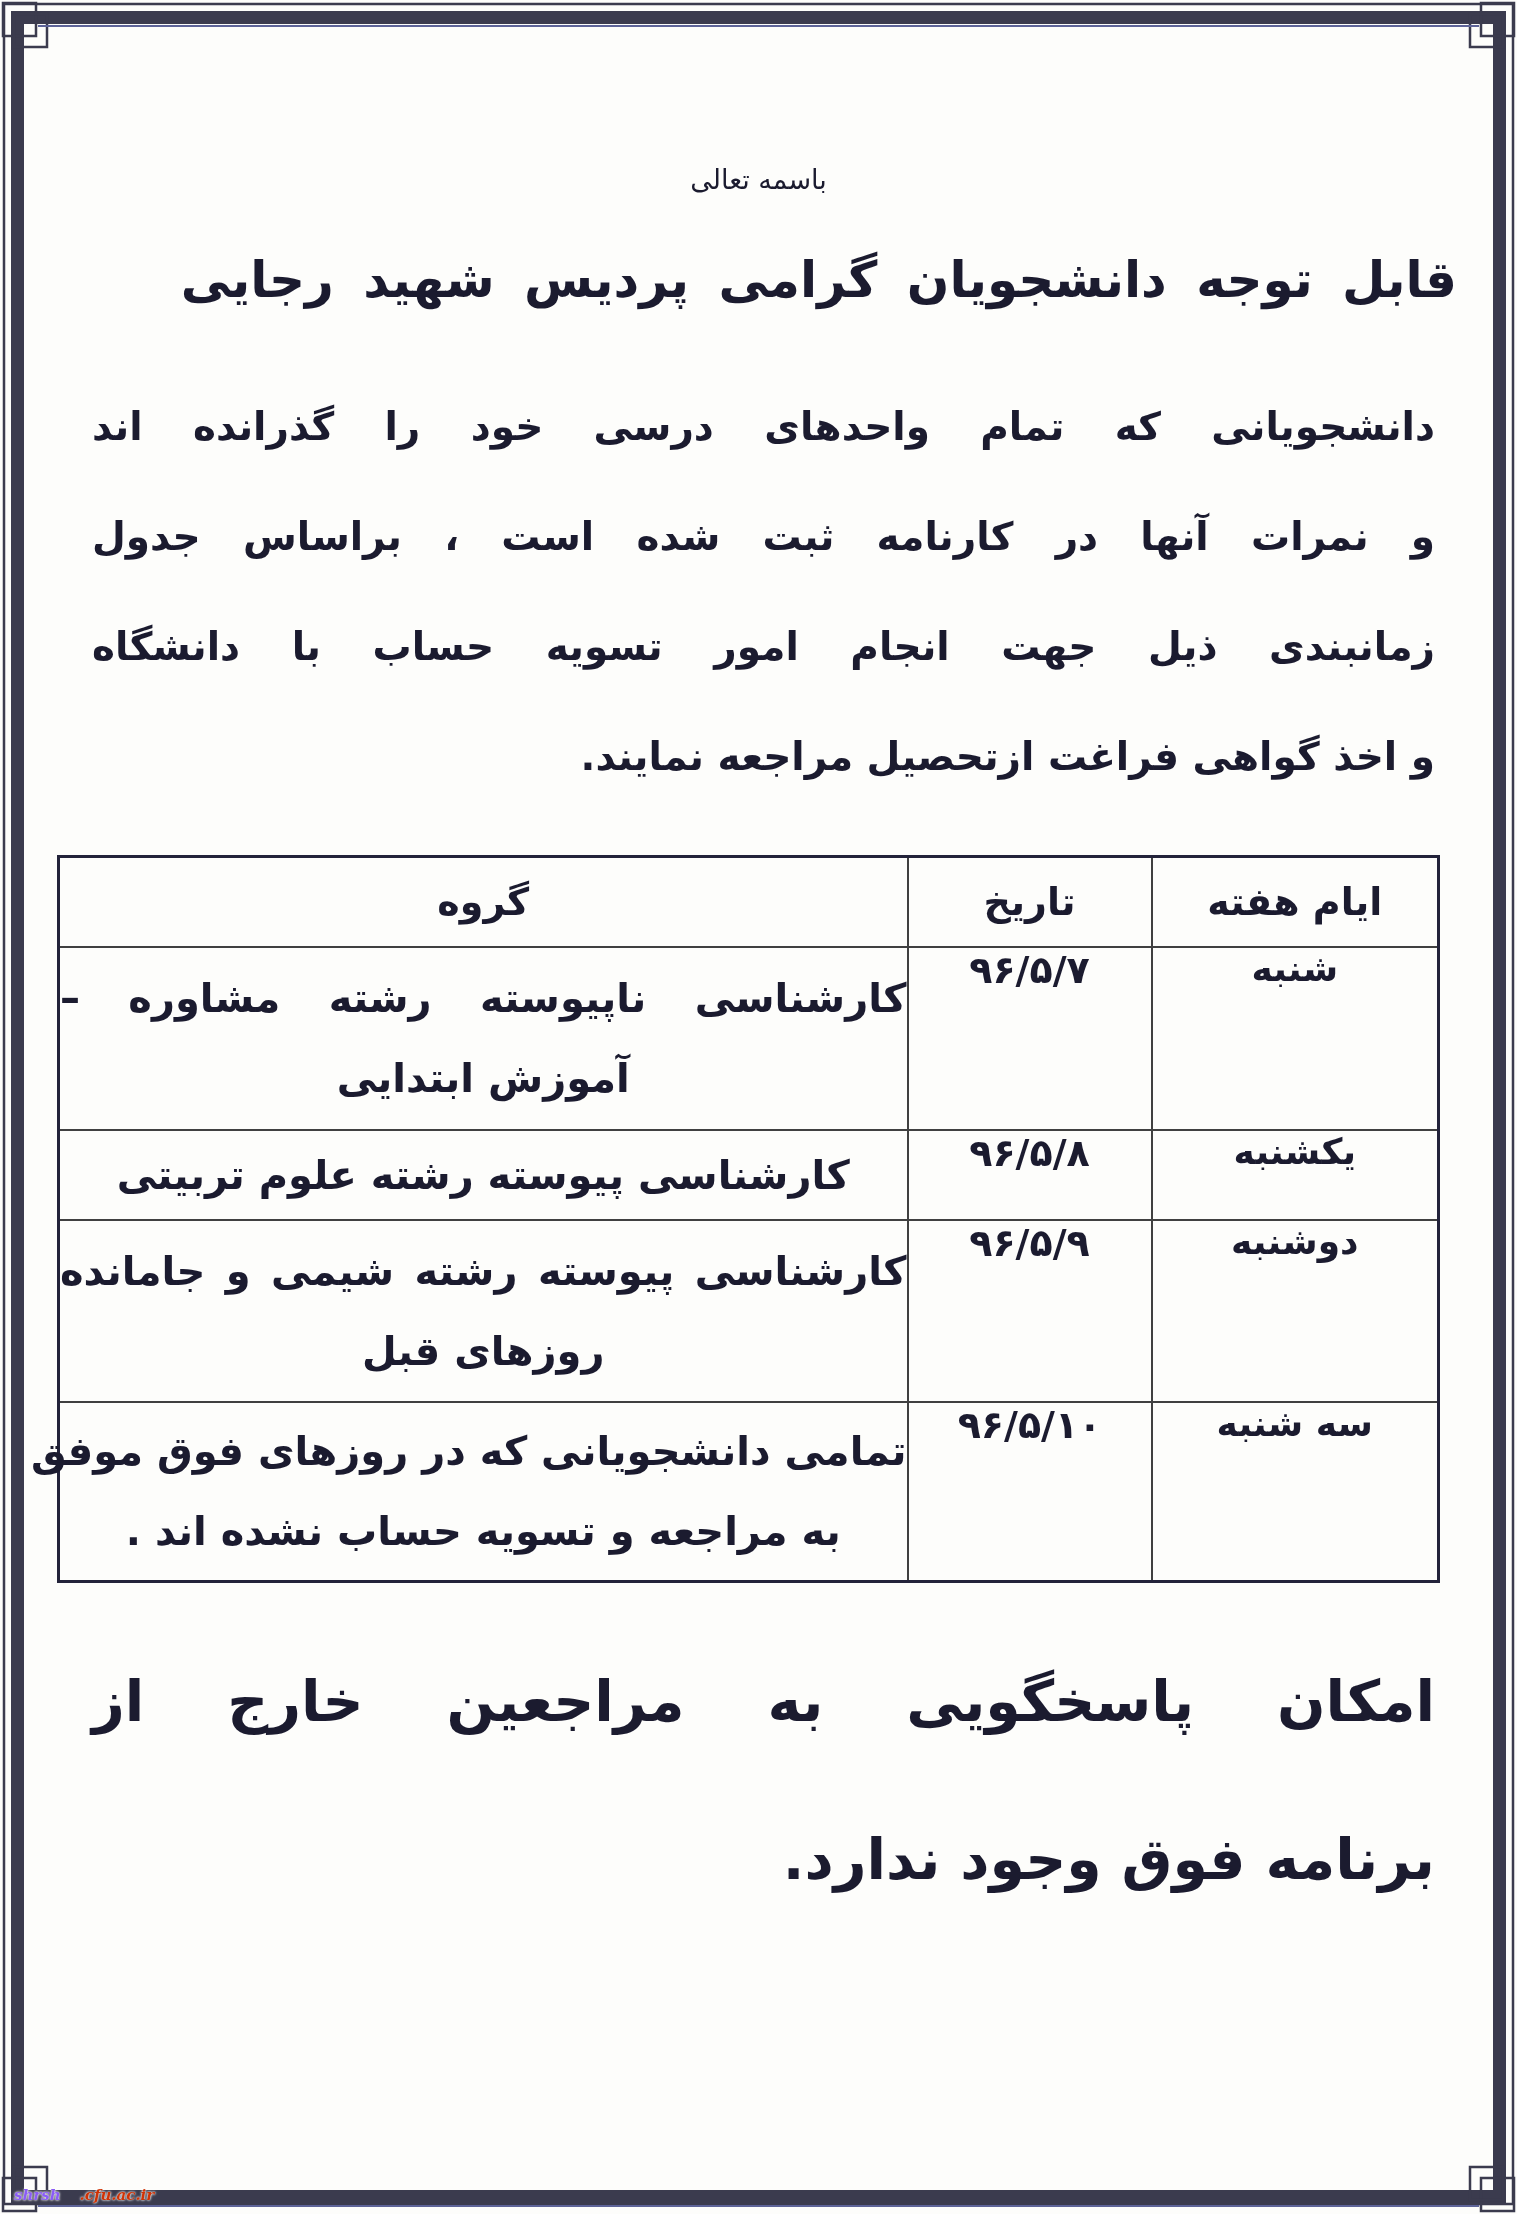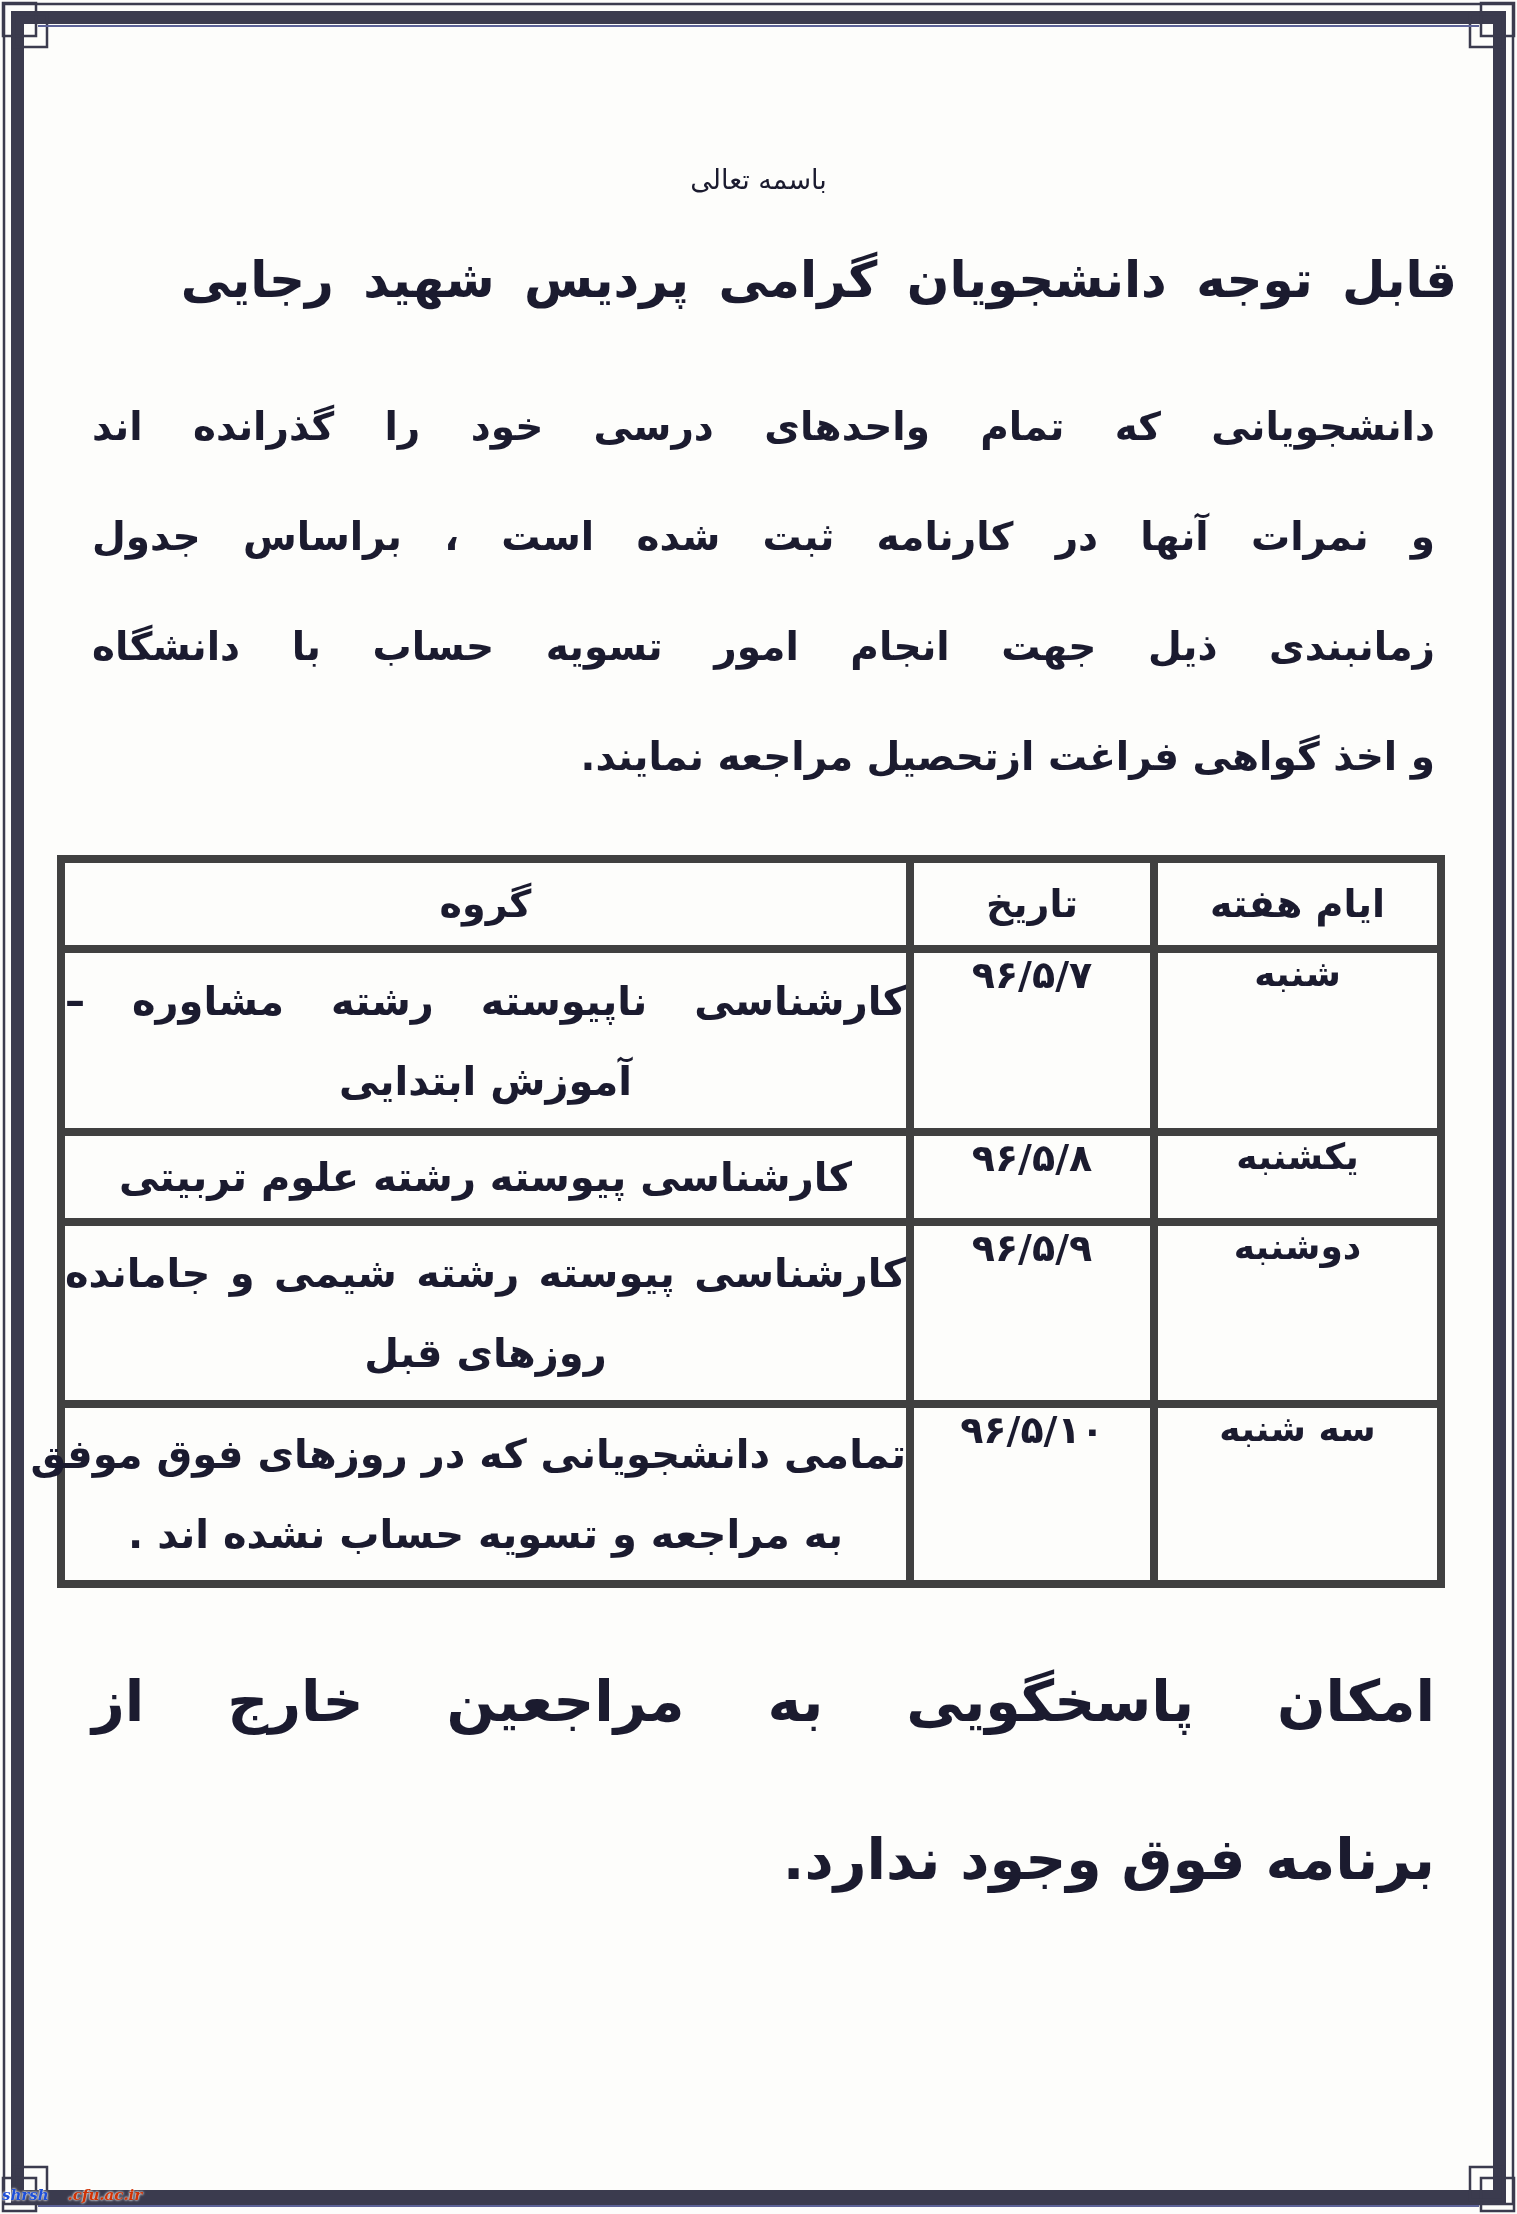--- a/index.html
+++ b/index.html
@@ -46,21 +46,21 @@
     position:absolute;top:855px;left:57px;
     width:1380px;
     border-collapse:collapse;table-layout:fixed;
     direction:rtl;
     font-weight:700;
   }
   table.sched col.c-day{width:287px;}
   table.sched col.c-date{width:244px;}
   table.sched col.c-group{width:849px;}
   table.sched th,table.sched td{
-    border:8px solid #404040;
+    border:2px solid #404040;
     padding:0;
   }
   table.sched{border:3px solid #23233a;}
   table.sched thead tr{height:90px;}
   table.sched th{font-size:38px;text-align:center;vertical-align:middle;}
   tr.r1{height:183px;} tr.r2{height:90px;} tr.r3{height:182px;} tr.r4{height:180px;}
   td.day{font-size:36px;text-align:center;vertical-align:top;padding-top:22px;}
   td.date{font-size:38px;text-align:center;vertical-align:top;padding-top:22px;}
   td.group{vertical-align:middle;padding:0 12px;font-size:40px;}
   td.group .gl{
@@ -82,21 +82,21 @@
   .fline.last{text-align-last:right;}
 
   .watermark{
     position:absolute;left:2px;top:2186px;z-index:3;
     direction:ltr;
     font-family:"DejaVu Serif",serif;
     font-style:italic;font-weight:700;font-size:15px;
     white-space:nowrap;
     text-shadow:0 0 2px #ffffff,0 0 3px #ffffff;
   }
-  .wm-dark{color:#1d4ed8;}
+  .wm-dark{color:#8b5cf6;margin-left:12px;}
   .wm-red{color:#cf3205;padding-left:19px;}
 </style>
 </head>
 <body>
 
 <div class="page">
 
   <svg class="frame" width="1517" height="2214" viewBox="0 0 1517 2214">
     <g fill="none" stroke="#3b3b4e">
       <rect x="4" y="4" width="1509" height="2200" stroke-width="2.5"></rect>

